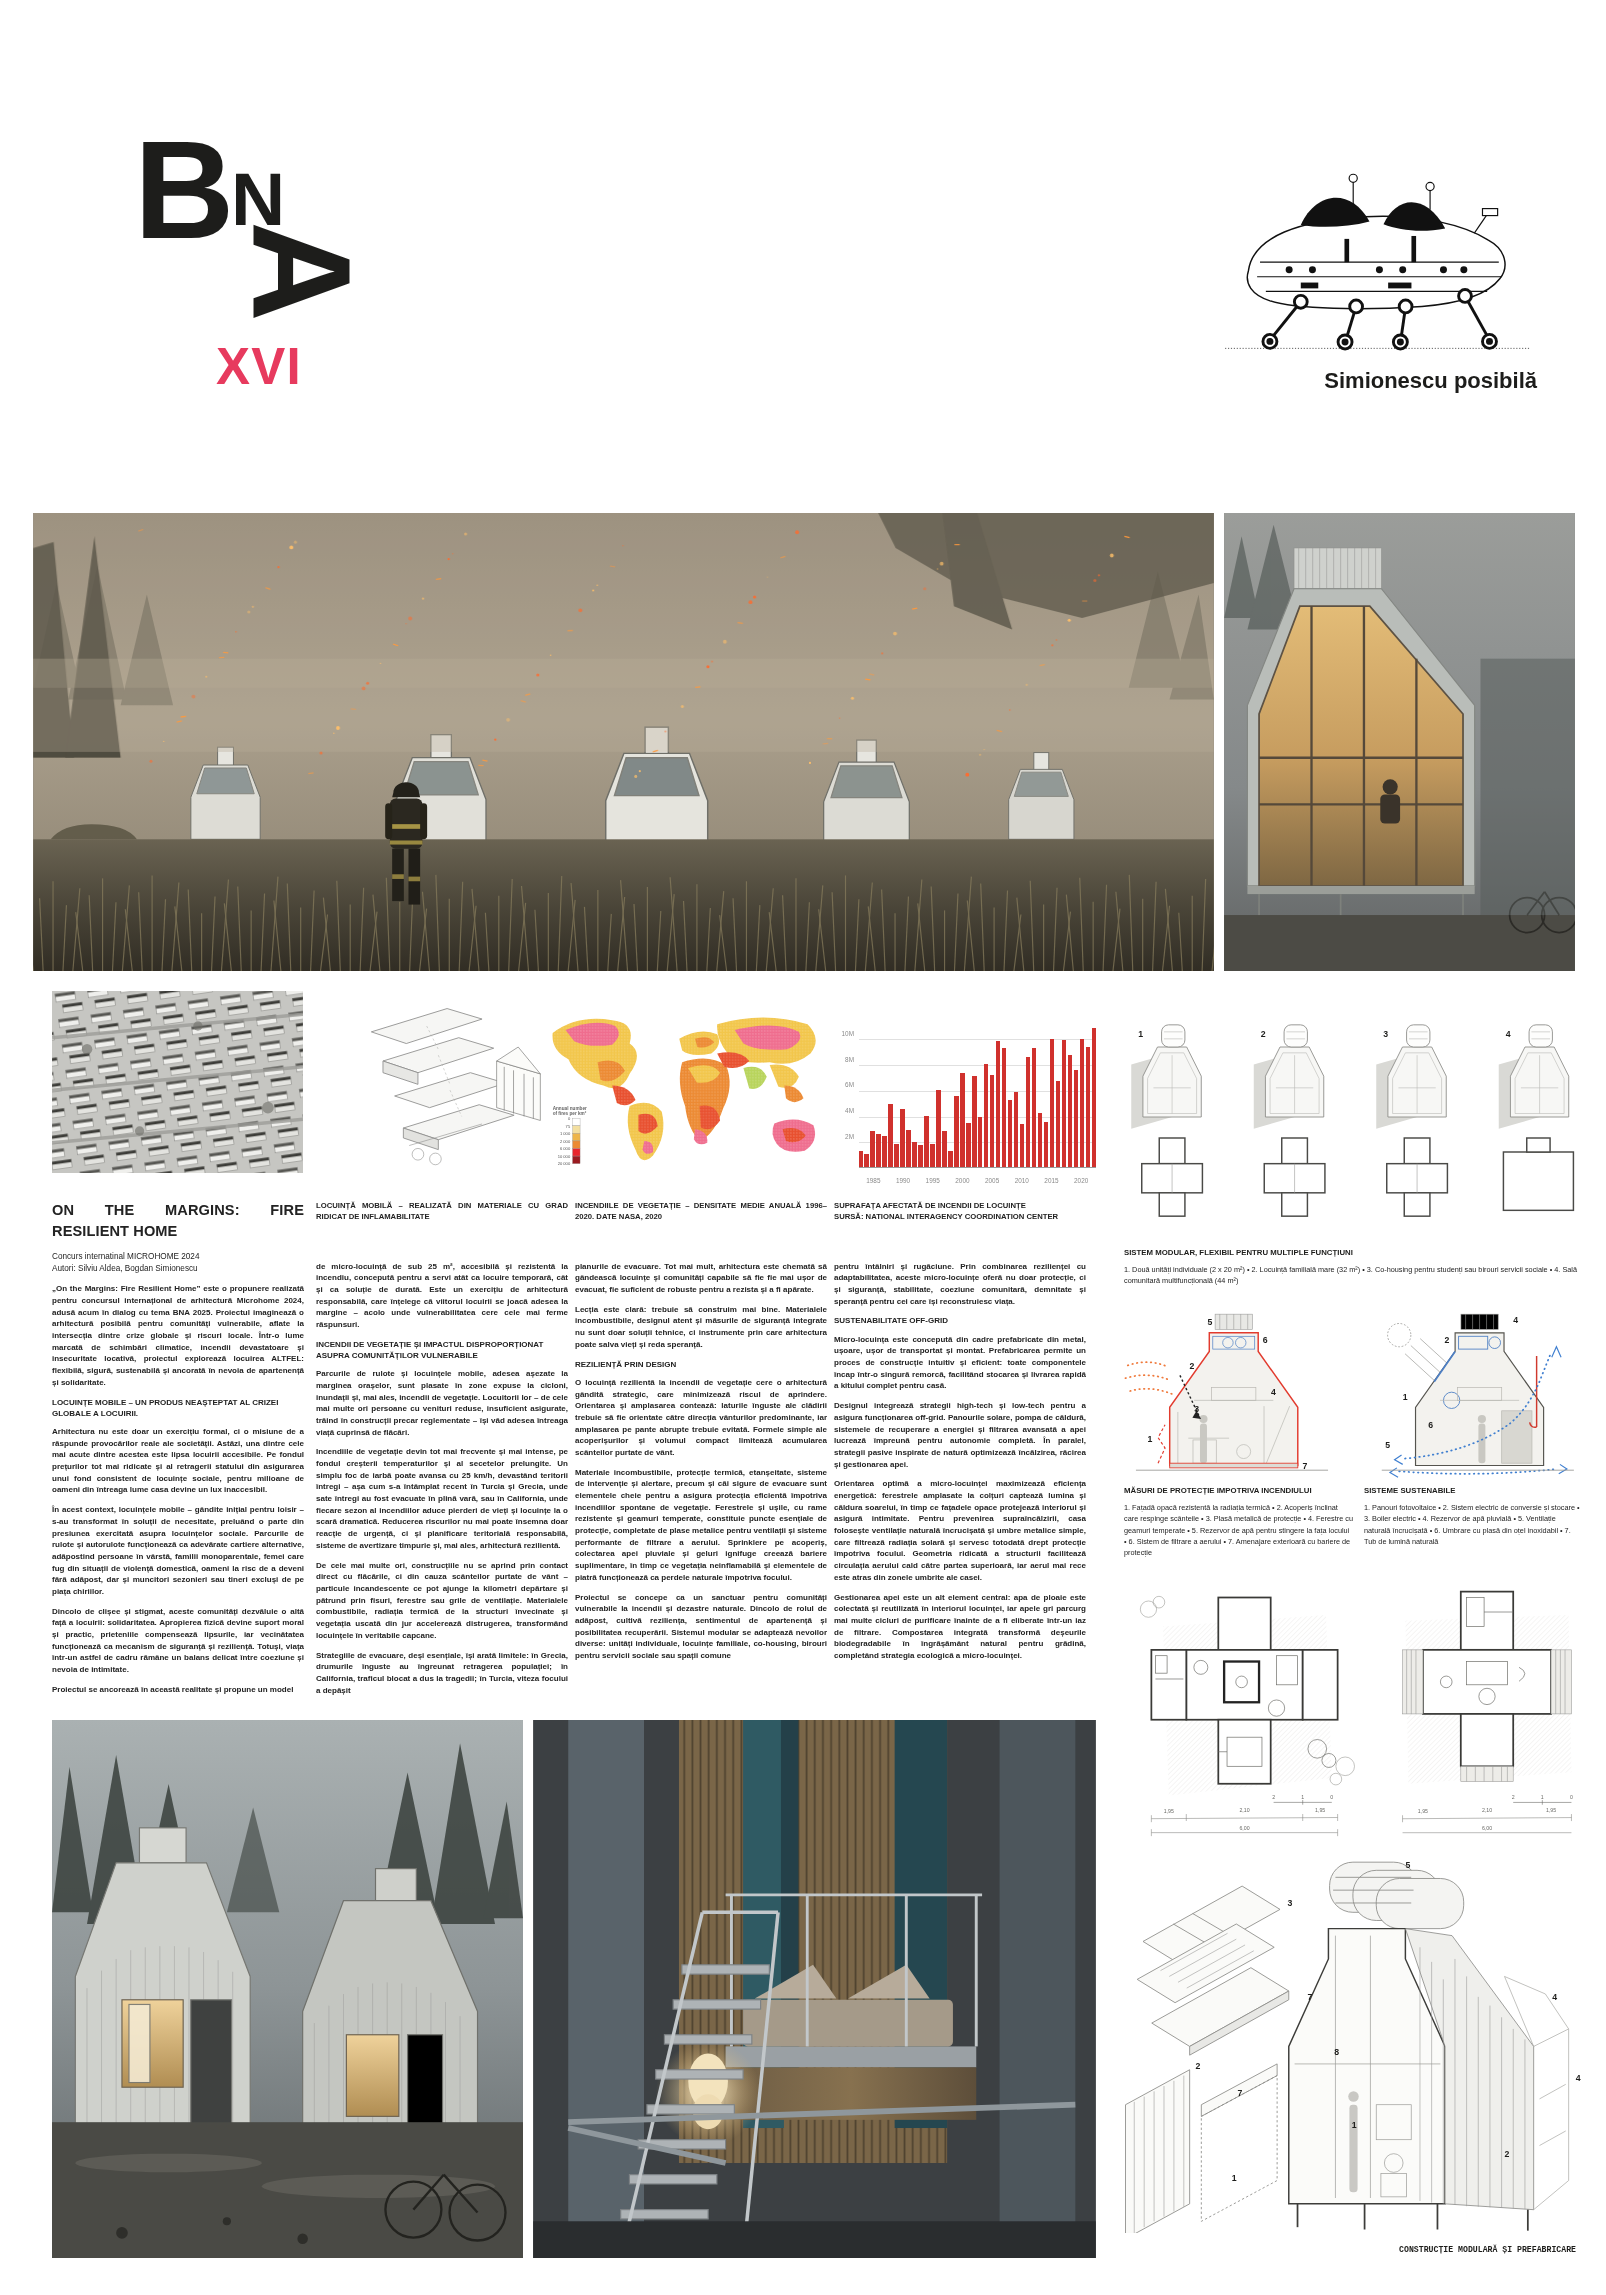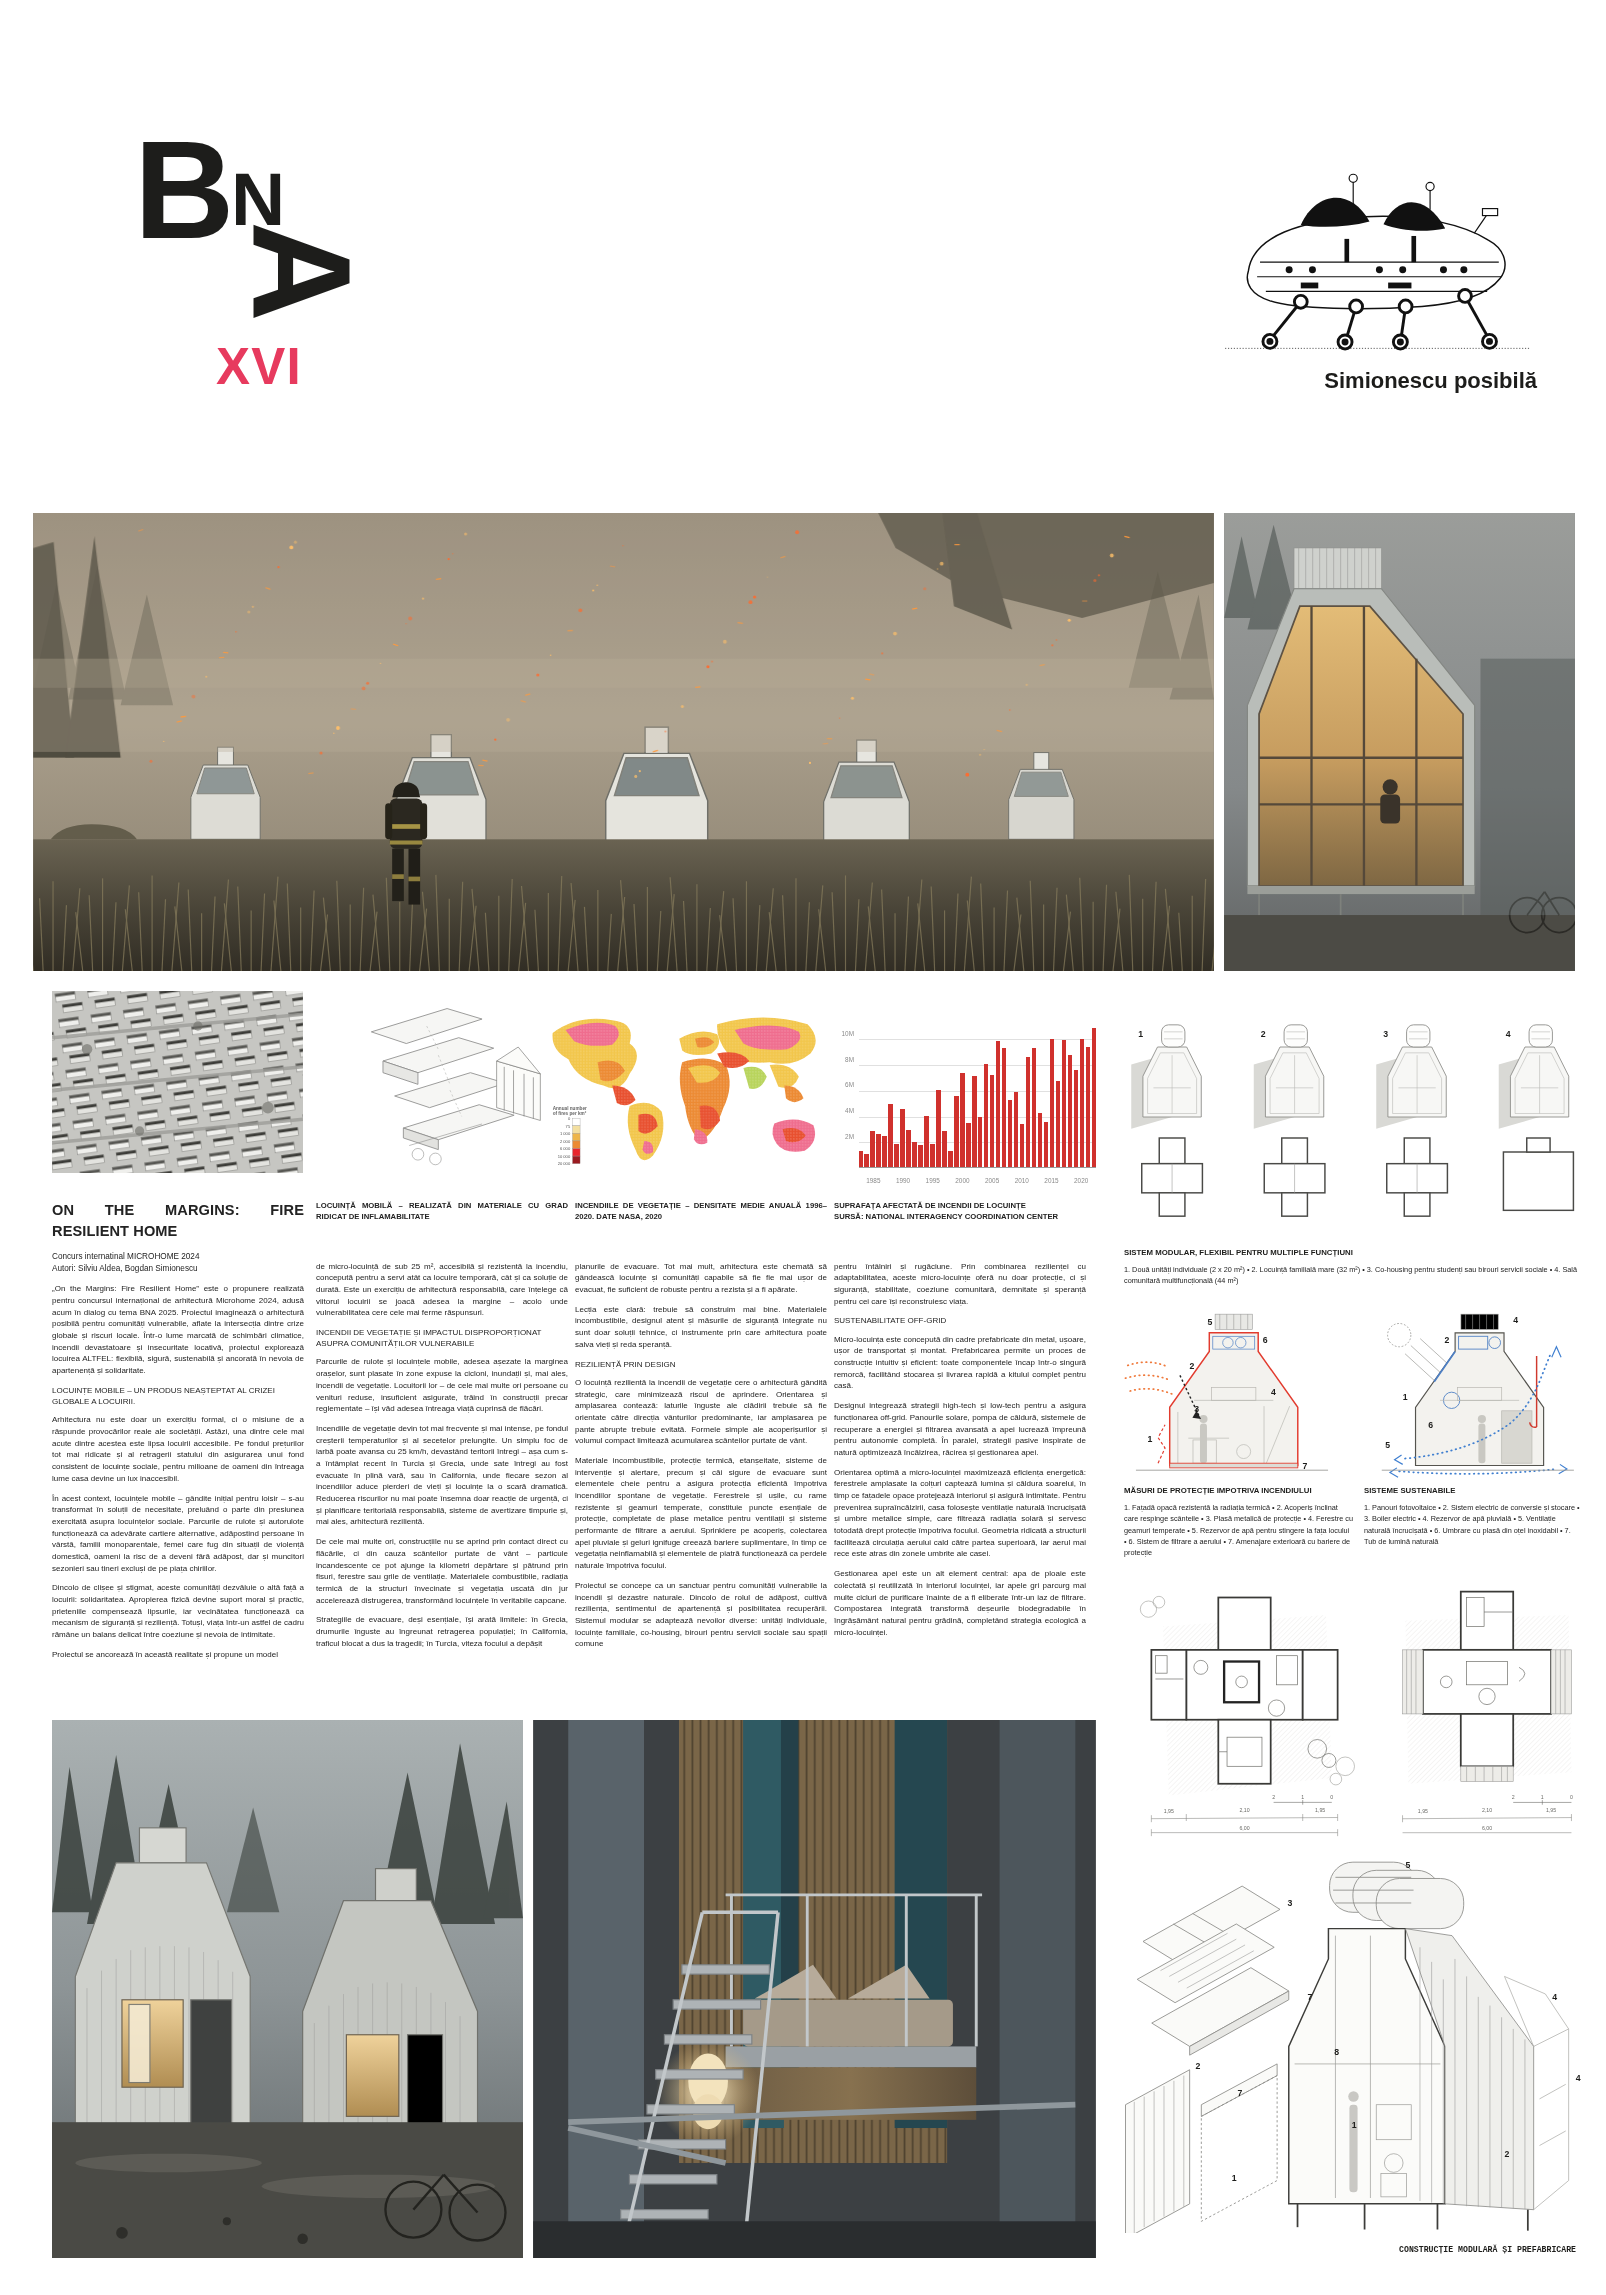--- a/index.html
+++ b/index.html
@@ -12,22 +12,22 @@
   .logo-a{font-size:139px;font-weight:800;line-height:1;transform:rotate(90deg);transform-origin:center;}
   .logo-lines{width:147px;text-align:right;font-size:14.6px;font-weight:500;letter-spacing:1.7px;line-height:1.55;}
   .logo-year{width:147px;text-align:right;font-size:14.6px;font-weight:500;letter-spacing:1.7px;margin-top:4.7px;}
   .edition{font-size:51px;font-weight:800;letter-spacing:1.2px;}
   .motto{font-size:22px;font-weight:700;text-align:right;width:327px;}
   
   .photo{overflow:hidden;background:#888;}
   .photo svg{display:block;}
   
   .col{width:252px;font-size:8px;line-height:1.46;text-align:justify;color:#232323;}
-  .col p{margin:0 0 8.2px;}
-  .colhead{font-weight:400;margin:2.3px 0 7px;font-size:8px;line-height:1.4;text-align:left;}
+  .col p{margin:0 0 8.2px;font-weight:bold;}
+  .colhead{font-weight:700;margin:2.3px 0 7px;font-size:8px;line-height:1.4;text-align:left;}
   .ptitle{font-size:14.6px;font-weight:800;letter-spacing:0.1px;}
   .credits{font-size:8.2px;line-height:1.5;}
   .figcap{font-weight:700;font-size:7.7px;line-height:1.4;}
   .panelhead{font-weight:700;font-size:7.8px;}
   .panellist{font-size:7.3px;line-height:1.55;color:#232323;text-align:left;}
   
   .chart{width:262px;height:175px;}
   .chart .plot{position:absolute;left:24.5px;top:5.8px;right:0;height:140px;}
   .chart .grid{position:absolute;left:0;right:0;height:0.6px;background:#e0e0e0;}
   .chart .base{position:absolute;left:0;right:0;bottom:0;height:1.2px;background:#9a9a9a;}

